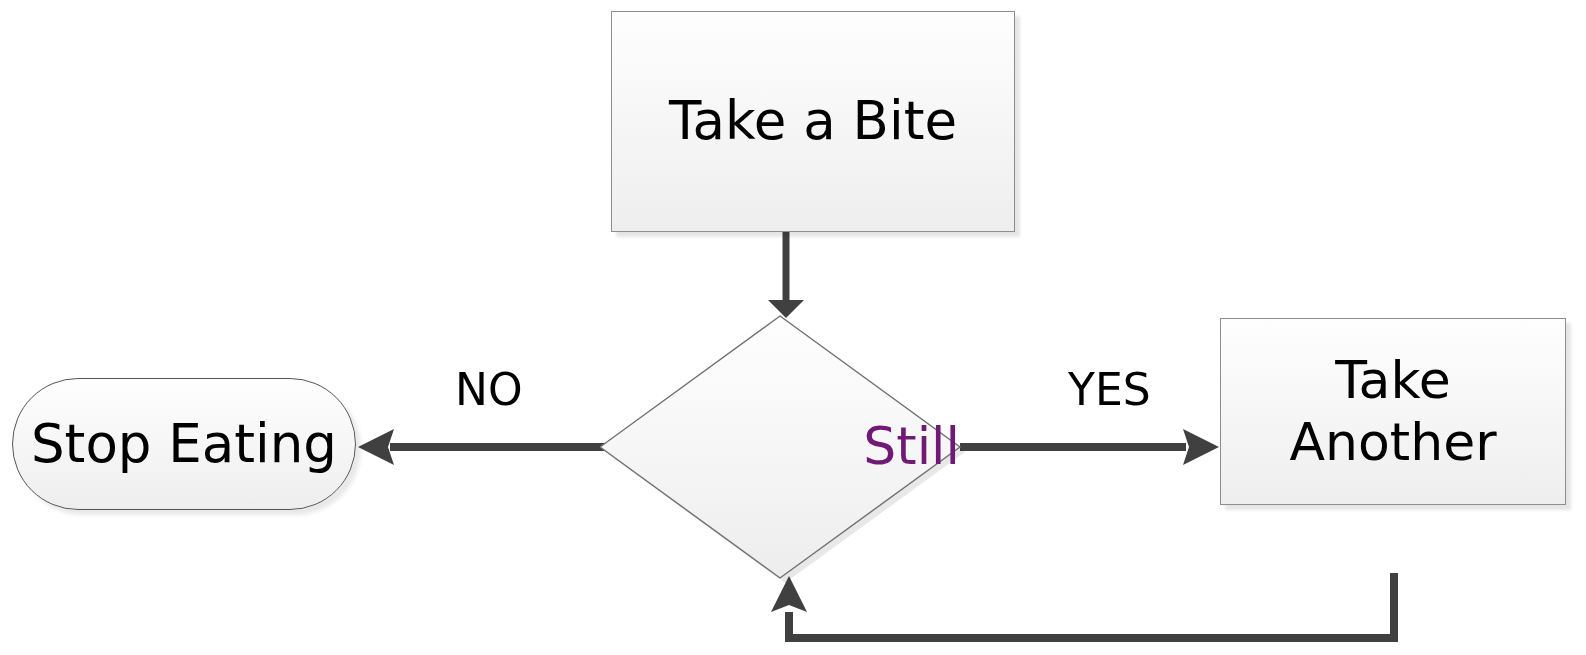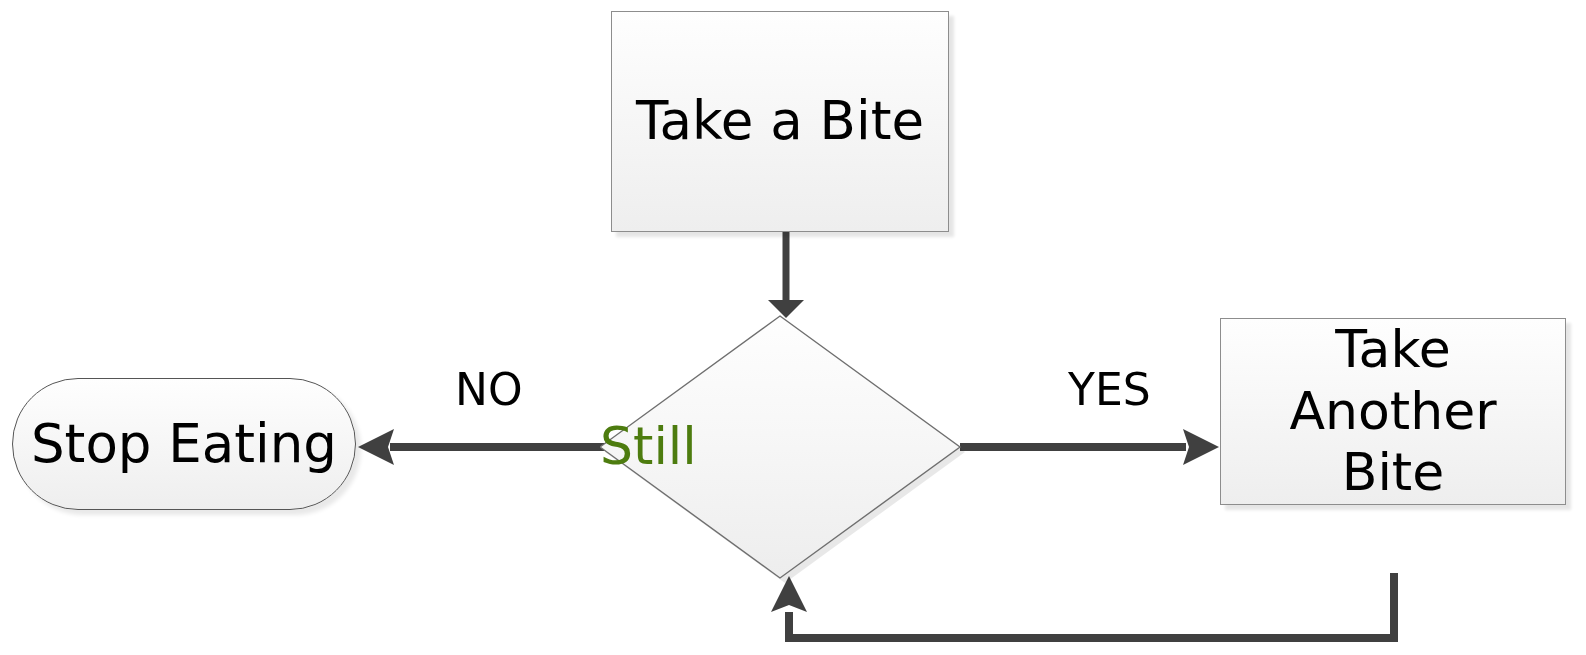--- a/index.html
+++ b/index.html
@@ -29,21 +29,21 @@
     background-image: linear-gradient(180deg, #fefefe 0%, #f7f7f7 45%, #eeeeee 100%);
     border: 1px solid #8d8d8d;
     box-shadow: 5px 5px 3px rgba(0,0,0,0.10);
     z-index: 3;
   }
 
   
   #node-take-a-bite {
     left: 611px;
     top: 11px;
-    width: 338px;
+    width: 404px;
     height: 221px;
     font-size: 53px;
     text-align: right;
   }
   #node-take-another-bite {
     left: 1220px;
     top: 318px;
     width: 346px;
     height: 187px;
     font-size: 52px;
@@ -78,25 +78,25 @@
     top: 0;
   }
   #diamond-label {
     position: absolute;
     left: 0;
     top: 0;
     width: 360px;
     height: 278px;
     display: flex;
     align-items: center;
-    justify-content: flex-start;
+    justify-content: flex-end;
     text-align: center;
     font-size: 52px;
     line-height: 1.22;
-    color: #4d7c0f;
+    color: #701a75;
   }
 
   
   #connectors {
     position: absolute;
     left: 0;
     top: 0;
     width: 1586px;
     height: 655px;
     z-index: 2;
@@ -176,20 +176,19 @@
     </div>
   </div>
 
   <div class="node" id="node-stop-eating">
     <span>Stop Eating</span>
   </div>
 
   <div class="node" id="node-take-another-bite">
     <span>
       <span>Take Another</span><br>
-      <span>Bite</span>
     </span>
   </div>
 
   <div class="edge-label" id="label-no">NO</div>
   <div class="edge-label" id="label-yes">YES</div>
 
 </div>
 
 </body></html>

